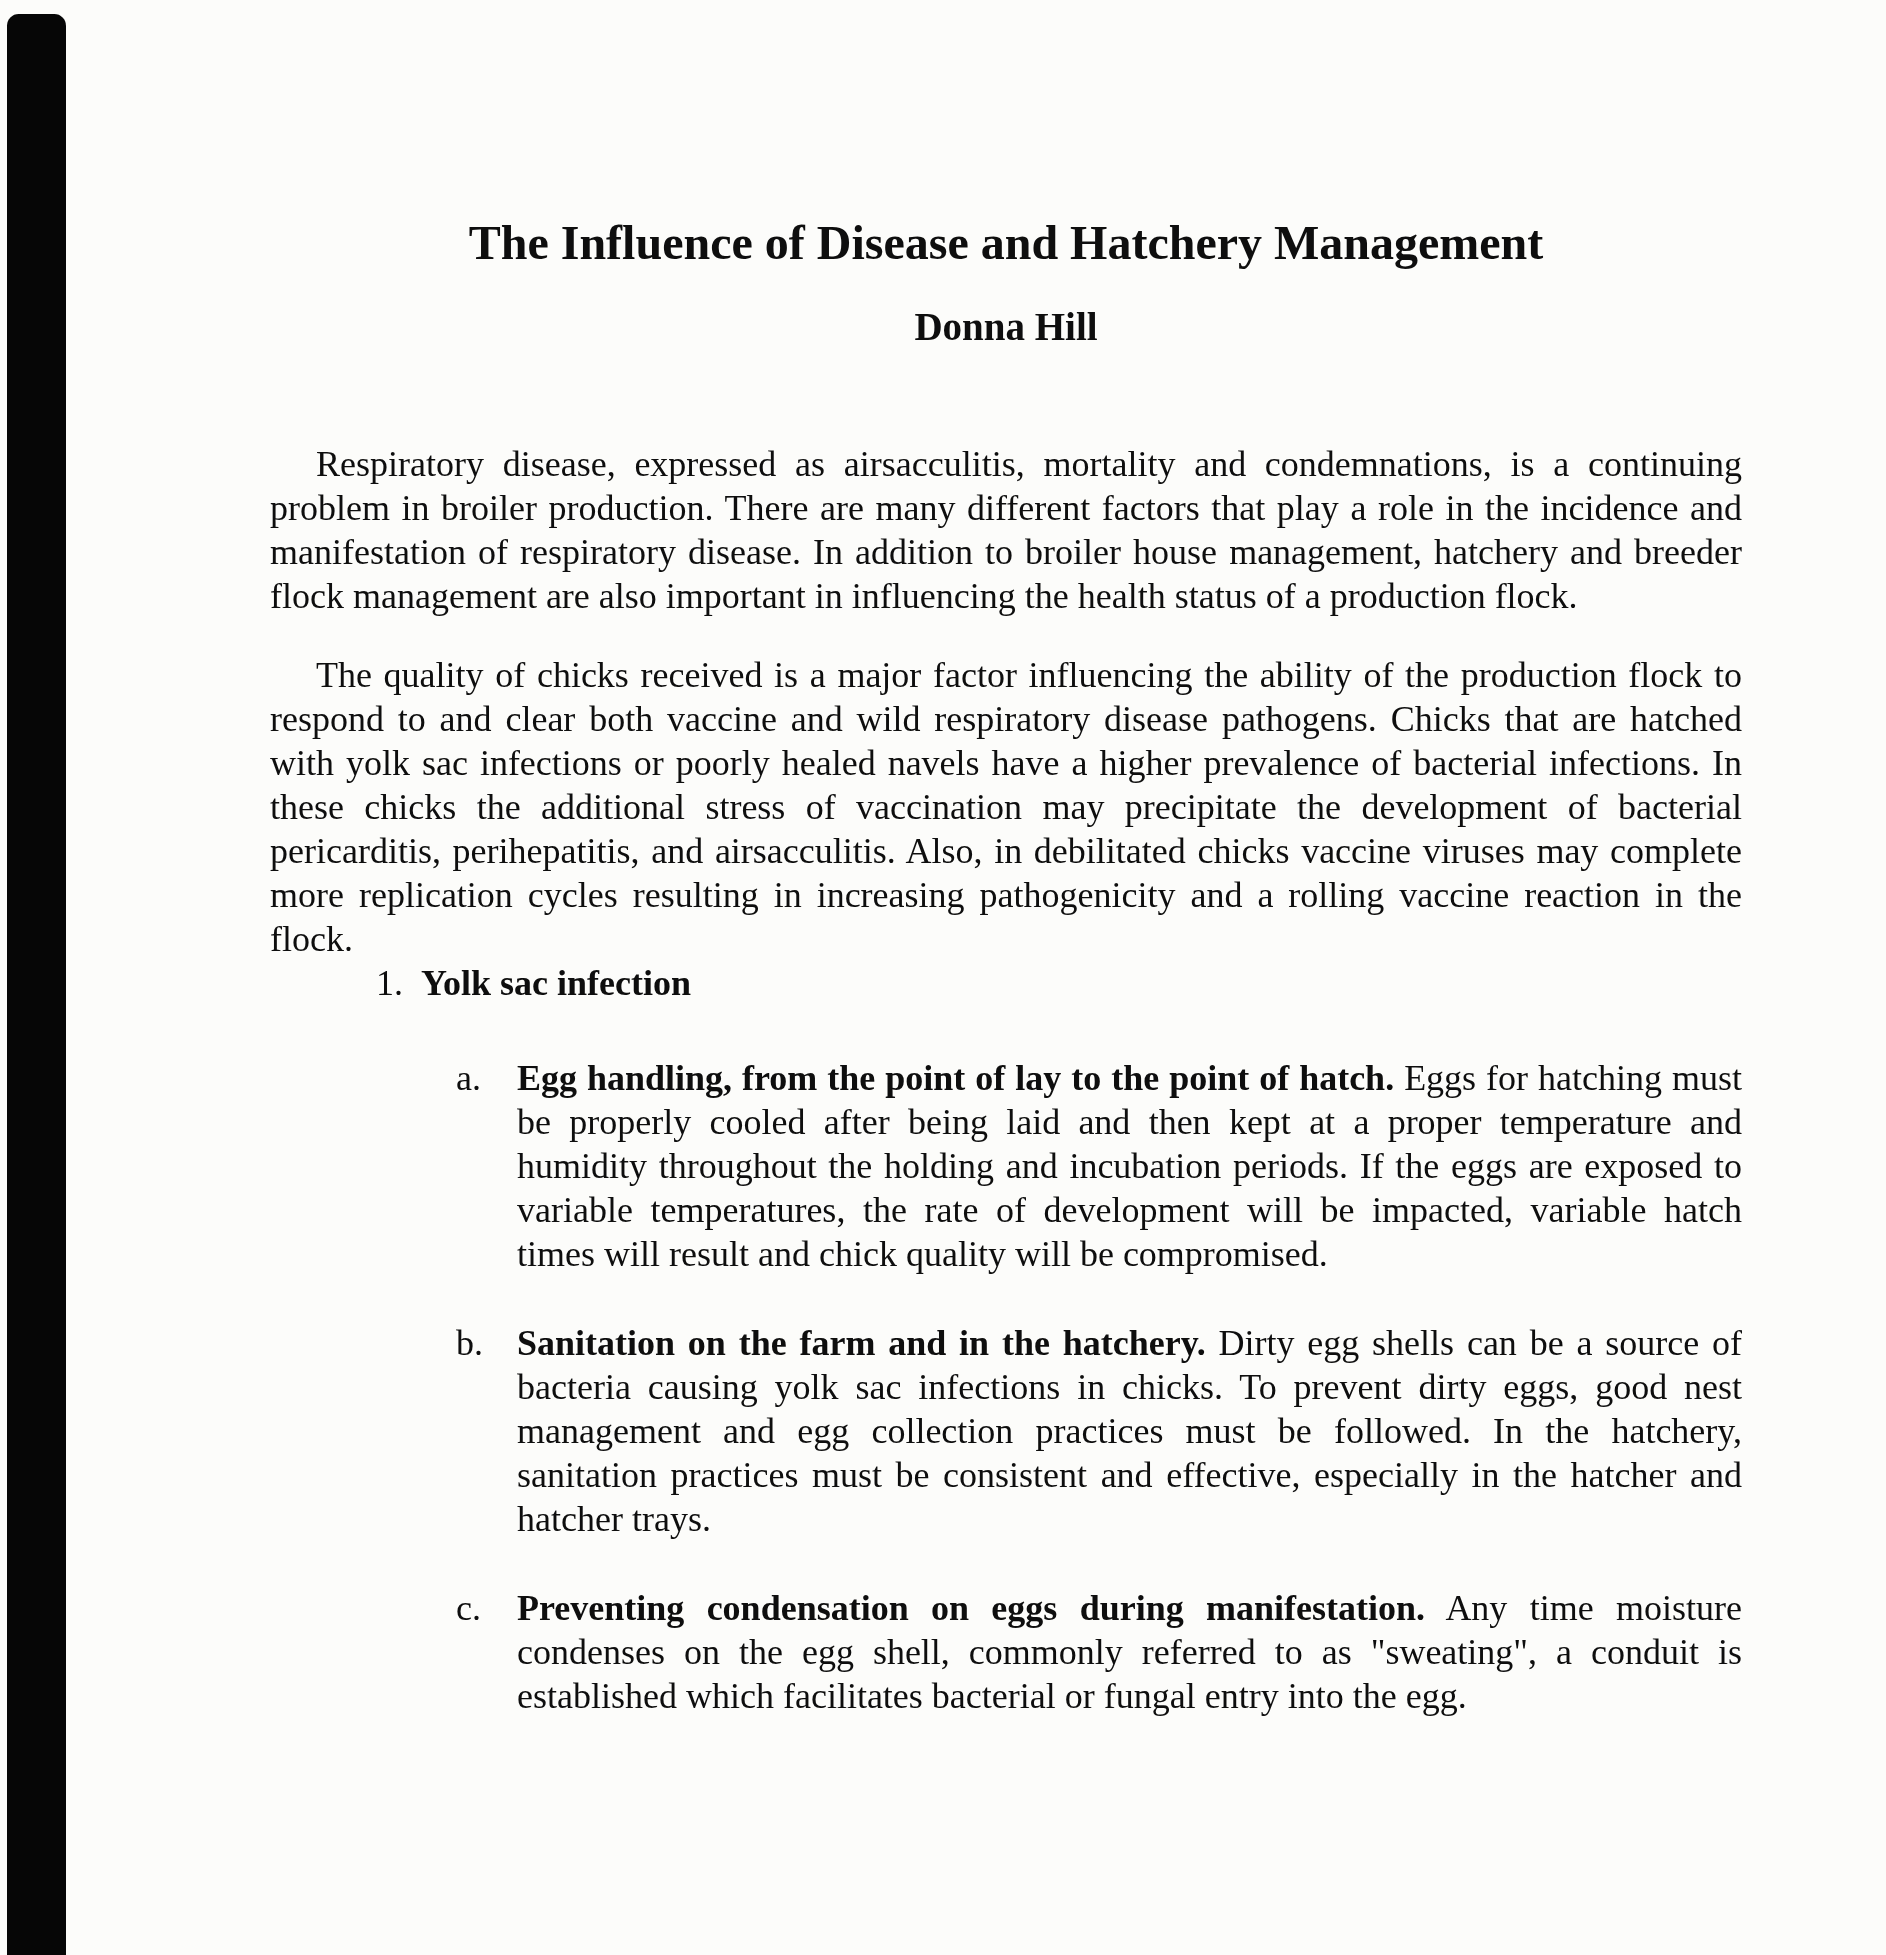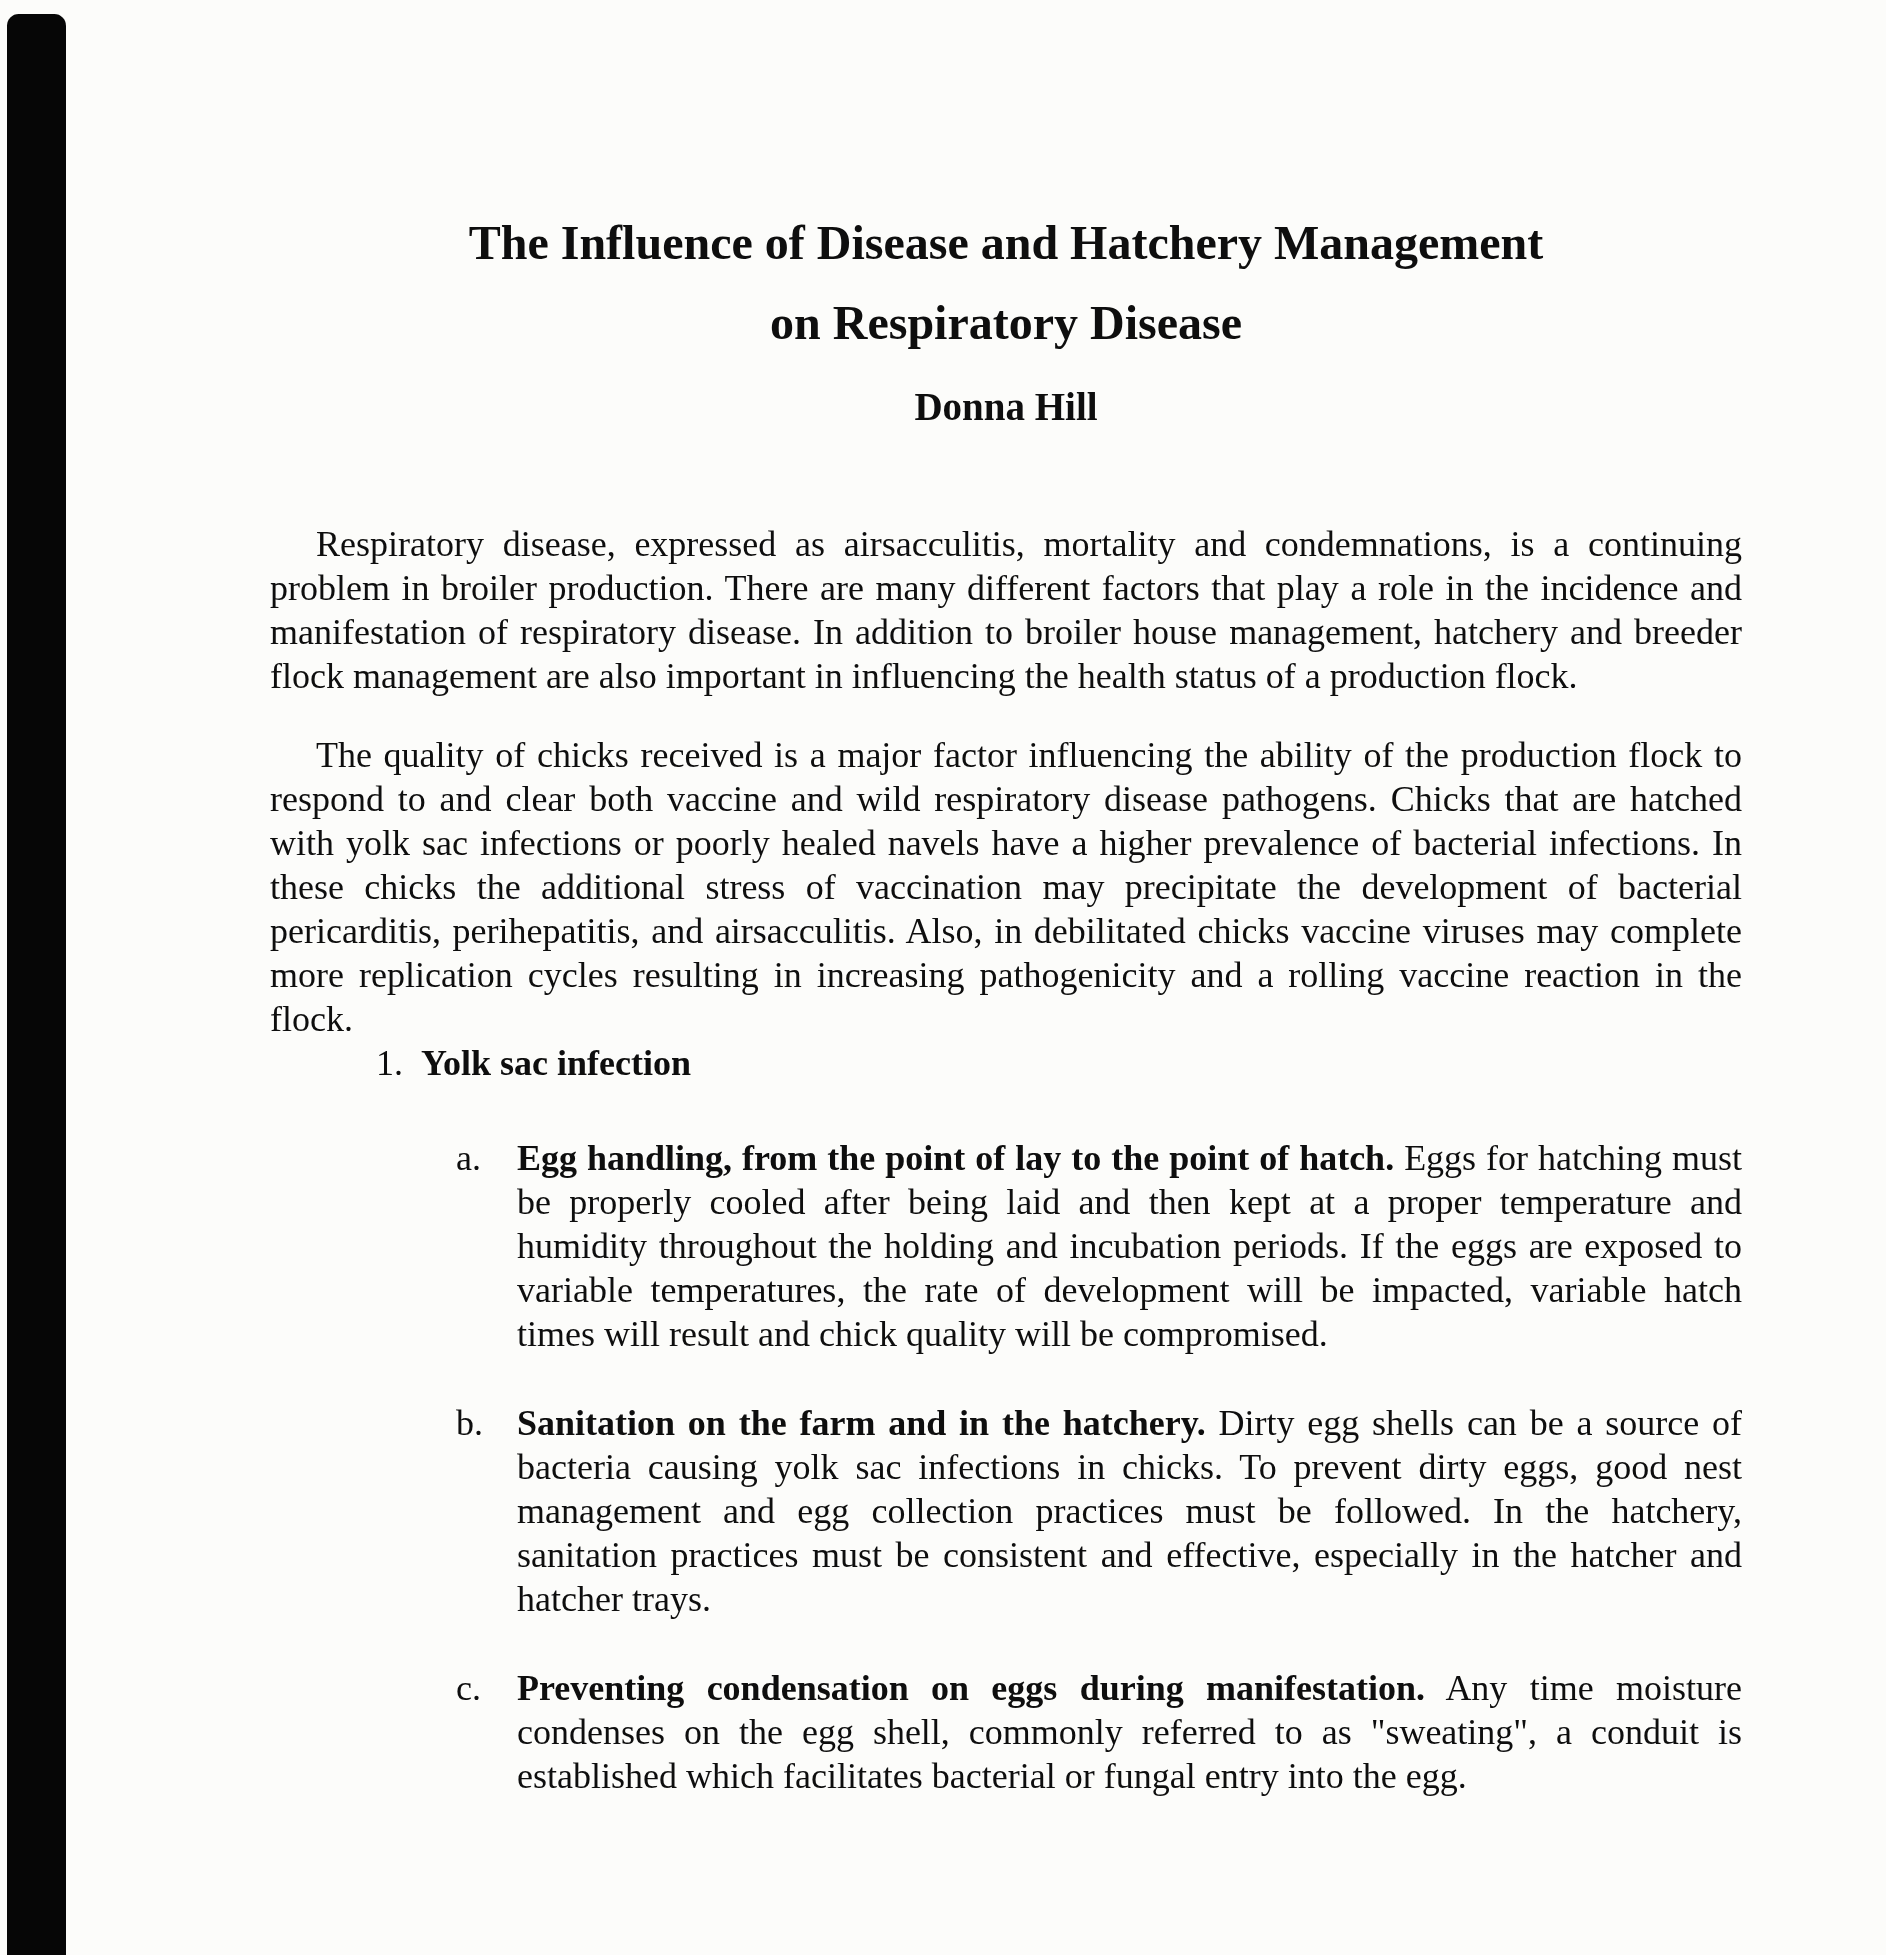--- a/index.html
+++ b/index.html
@@ -89,21 +89,20 @@
   }
 </style>
 </head>
 <body>
 
 <div class="page">
   <div class="scan-bar"></div>
 
   <div class="title">
     <div>The Influence of Disease and Hatchery Management</div>
-    <div>on Respiratory Disease</div>
   </div>
 
   <div class="author">Donna Hill</div>
 
   <p class="body-para first">Respiratory disease, expressed as airsacculitis, mortality and condemnations, is a continuing problem in broiler production. There are many different factors that play a role in the incidence and manifestation of respiratory disease. In addition to broiler house management, hatchery and breeder flock management are also important in influencing the health status of a production flock.</p>
   <p class="body-para">The quality of chicks received is a major factor influencing the ability of the production flock to respond to and clear both vaccine and wild respiratory disease pathogens. Chicks that are hatched with yolk sac infections or poorly healed navels have a higher prevalence of bacterial infections. In these chicks the additional stress of vaccination may precipitate the development of bacterial pericarditis, perihepatitis, and airsacculitis. Also, in debilitated chicks vaccine viruses may complete more replication cycles resulting in increasing pathogenicity and a rolling vaccine reaction in the flock.</p>
 
   <div class="list-heading">
     <span class="num">1.</span><span class="head">Yolk sac infection</span>
   </div>

